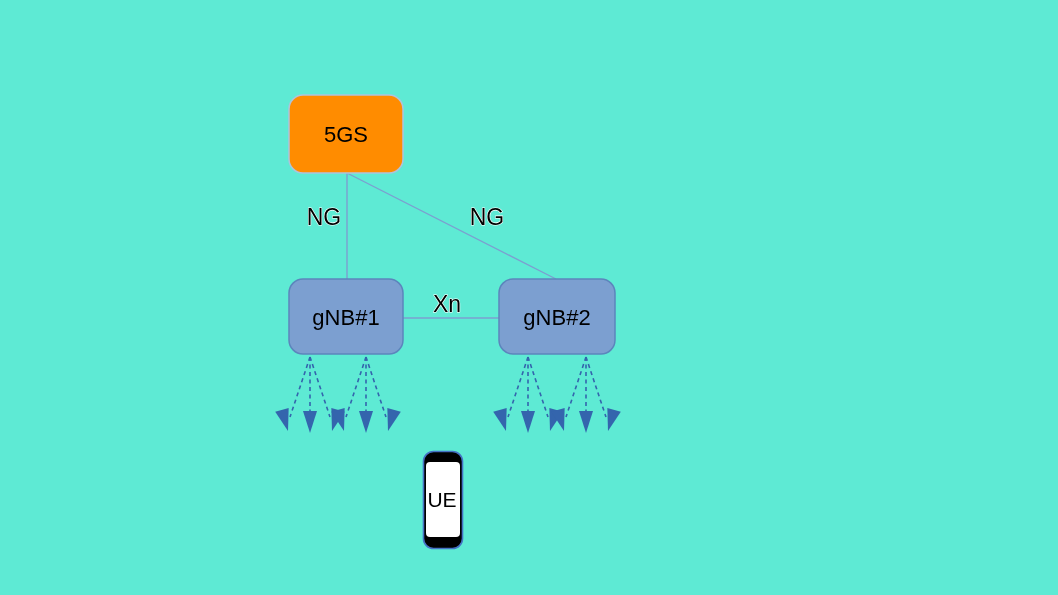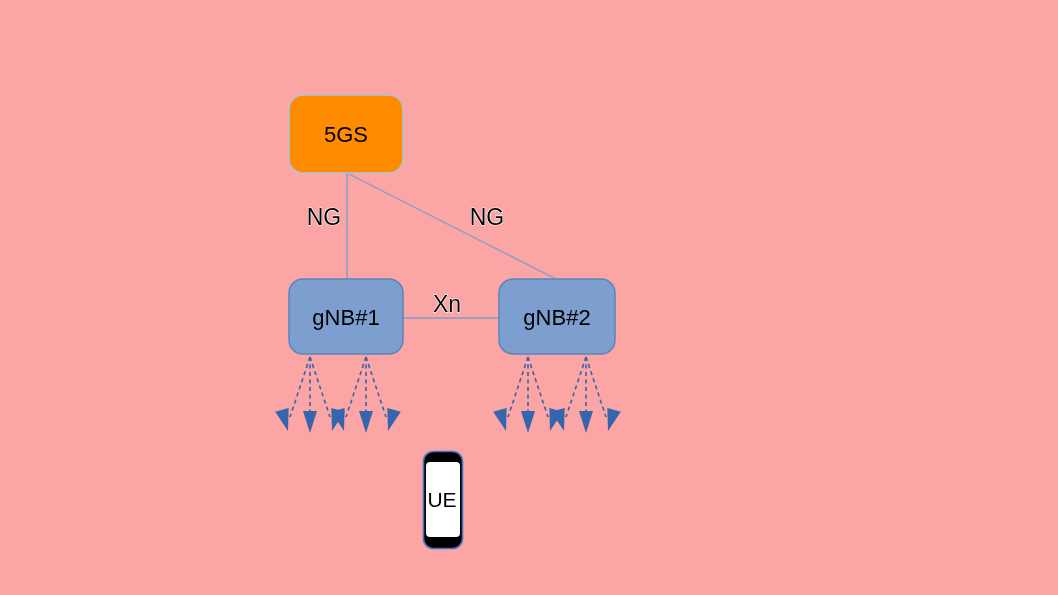--- a/index.html
+++ b/index.html
@@ -4,21 +4,21 @@
 <style>
   html, body {
     margin: 0;
     padding: 0;
     background: #000000;
   }
   .stage {
     position: relative;
     width: 1058px;
     height: 595px;
-    background: #fca5a5;
+    background: #5eead4;
     overflow: hidden;
   }
   svg { display: block; }
 
   .node-label {
     font-family: "Liberation Sans", sans-serif;
     font-size: 22px;
     fill: #000000;
   }
   .ue-label {

